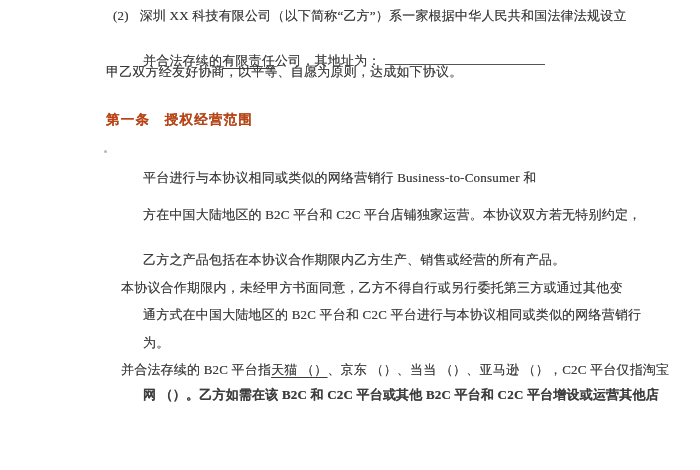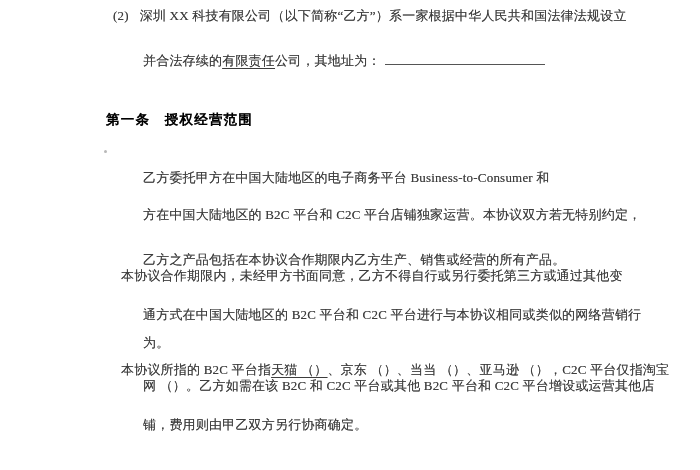--- a/index.html
+++ b/index.html
@@ -29,21 +29,21 @@
   .x-para     { left: 106px; }  
   .x-hang     { left: 121px; }  
   .x-body     { left: 143px; }  
 
   .marker { display: inline-block; margin-right: 11px; }
 
   .heading {
     font-weight: bold;
     font-size: 13.5px;
     letter-spacing: 1.2px;
-    color: #000000;
+    color: #c2410c;
   }
   .u {
     text-decoration: underline;
     text-underline-offset: 3px;
   }
   .blank-underline {
     display: inline-block;
     width: 160px;
     height: 12px;
     margin-left: 4px;
@@ -67,50 +67,50 @@
 <div class="page">
 
   <div class="line x-marker" style="top: 8px;">
     <span class="marker">(2)</span><span>深圳 XX 科技有限公司（以下简称“乙方”）系一家根据中华人民共和国法律法规设立</span>
   </div>
 
   <div class="line x-body" style="top: 52px;">
     <span>并合法存续的</span><span class="u">有限责任</span><span>公司，其地址为：</span><span class="blank-underline"></span>
   </div>
 
+  <div class="line x-para" style="top: 64px;">
+    <span>甲乙双方经友好协商，以平等、自愿为原则，达成如下协议。</span>
+  </div>
 
   <div class="line x-para heading" style="top: 112px;">
     <span>第一条　授权经营范围</span>
   </div>
 
   <div class="artifact"></div>
 
   <div class="line x-body" style="top: 170px;">
-    <span>乙方委托甲方在中国大陆地区的电子商务平台 Business-to-Consumer 和</span>
+    <span>平台进行与本协议相同或类似的网络营销行 Business-to-Consumer 和</span>
   </div>
   <div class="line x-body" style="top: 207px;">
     <span>方在中国大陆地区的 B2C 平台和 C2C 平台店铺独家运营。本协议双方若无特别约定，</span>
   </div>
   <div class="line x-body" style="top: 252px;">
     <span>乙方之产品包括在本协议合作期限内乙方生产、销售或经营的所有产品。</span>
   </div>
 
-  <div class="line x-hang" style="top: 268px;">
+  <div class="line x-hang" style="top: 280px;">
     <span>本协议合作期限内，未经甲方书面同意，乙方不得自行或另行委托第三方或通过其他变</span>
   </div>
   <div class="line x-body" style="top: 307px;">
     <span>通方式在中国大陆地区的 B2C 平台和 C2C 平台进行与本协议相同或类似的网络营销行</span>
   </div>
   <div class="line x-body" style="top: 335px;">
     <span>为。</span>
   </div>
 
   <div class="line x-hang" style="top: 362px;">
-    <span>本协议所指的 B2C 平台指</span><span class="u">天猫 （）</span><span>、京东 （）、当当 （）、亚马逊 （），C2C 平台仅指淘宝</span>
+    <span>并合法存续的 B2C 平台指</span><span class="u">天猫 （）</span><span>、京东 （）、当当 （）、亚马逊 （），C2C 平台仅指淘宝</span>
   </div>
-  <div class="line x-body" style="top: 378px;">
+  <div class="line x-body" style="top: 387px; font-weight: bold;">
     <span>网 （）。乙方如需在该 B2C 和 C2C 平台或其他 B2C 平台和 C2C 平台增设或运营其他店</span>
-  </div>
-  <div class="line x-body" style="top: 417px;">
-    <span>铺，费用则由甲乙双方另行协商确定。</span>
   </div>
 
 </div>
 
 </body></html>

